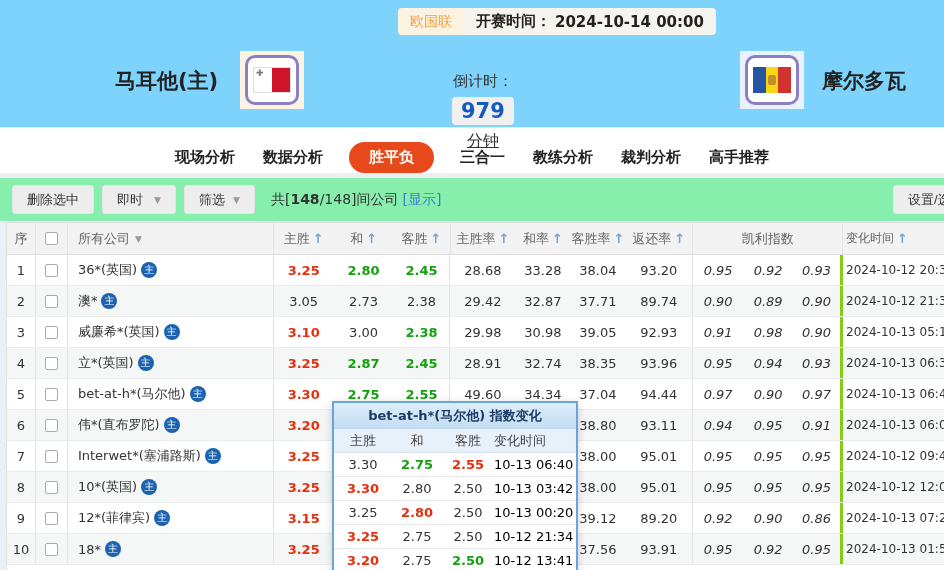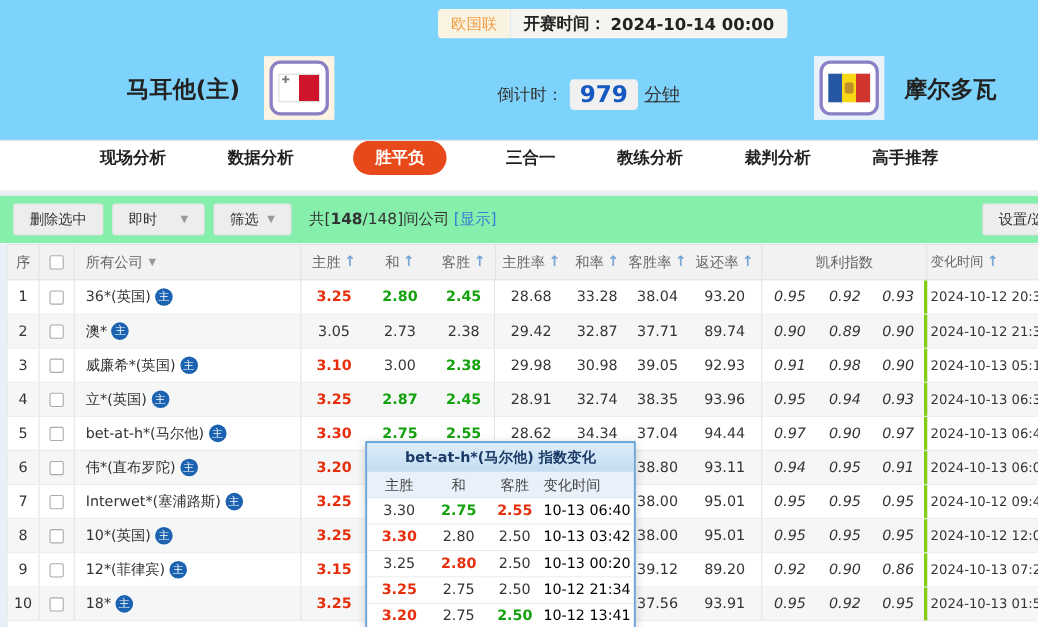--- a/index.html
+++ b/index.html
@@ -17,36 +17,36 @@
   .away-name { left:822px; }
   .flag-box { position:absolute; top:51px; width:64px; height:58px; display:flex; align-items:center; justify-content:center; }
   .home-flag-box { left:240px; background:#fcf3e3; }
   .away-flag-box { left:740px; background:#e9f1fb; }
   .flag-frame { width:54px; height:50px; background:#fff; border:3px solid var(--flag_border_purple,#8b80c5); border-radius:10px; display:flex; align-items:center; justify-content:center; }
   .flag { width:38px; height:26px; position:relative; }
   .flag-malta { background:linear-gradient(to right,#ffffff 50%,#cf142b 50%); border:1px solid #ddd; }
   .flag-malta .cross { position:absolute; left:2px; top:1px; font-size:9px; color:#777; line-height:9px; }
   .flag-moldova { background:linear-gradient(to right,#2456a4 33.3%,#f9d616 33.3%,#f9d616 66.6%,#d0342c 66.6%); }
   .flag-moldova .emblem { position:absolute; left:50%; top:50%; width:8px; height:10px; transform:translate(-50%,-50%); background:#b5822d; border-radius:2px; opacity:.85; }
-  .countdown { position:absolute; left:452px; top:72px; display:flex; align-items:center; gap:6px; }
+  .countdown { position:absolute; left:452px; top:72px; display:flex; align-items:center; gap:6px;flex-direction:column; }
   .countdown .cd-label { font-size:15px; color:#333; }
   .countdown .cd-value { background:#f0f0f0; border-radius:4px; padding:2px 9px; color:var(--countdown_blue,#1558c0); font-size:21px; font-weight:bold; }
   .countdown .cd-unit { font-size:16px; color:#333;text-decoration:underline; }
 
   
-  .nav { height:45px; display:flex; align-items:flex-start; justify-content:center; gap:52px; background:#fff; }
+  .nav { height:45px; display:flex; align-items:flex-end; justify-content:center; gap:24px; background:#fff; }
   .nav-tab { font-size:15px; font-weight:bold; color:#222; cursor:pointer; padding:6px 2px; }
   .nav-tab.active { background:var(--accent_orange,#e8491a); color:#fff; border-radius:16px; padding:6px 20px; }
   .nav-strip { height:5px; background:#ebeef2; }
 
   
   .toolbar { position:relative; height:43px; display:flex; align-items:center; padding-left:12px; background:#86efac; }
   .tbtn { background:#ededed; border:1px solid #e4e4e4; border-radius:3px; height:29px; font-size:13px; color:#333; display:flex; align-items:center; padding:0 14px; margin-right:8px; cursor:pointer; white-space:nowrap; }
   .tdrop { justify-content:space-between; }
-  .drop-instant { width:84px; }
+  .drop-instant { width:74px; }
   .caret { color:#999; font-size:9px; margin-left:8px; }
   .company-count { font-size:14px; color:#333; margin-left:8px; white-space:nowrap; }
   .company-count b { font-weight:bold; }
   .show-link { color:var(--link_blue,#3a7bd5); font-size:14px; margin-left:4px; cursor:pointer; }
   .settings-btn { position:absolute; left:893px; width:70px; }
 
   
   .left-strip { position:absolute; left:0; top:222px; width:6px; height:348px; background:#e9f0f7; }
   .otable { position:absolute; left:6px; top:222px; width:938px; border-left:1px solid #e0e0e0; border-top:1px solid #ddd; font-size:13px; color:#333; }
   .trow, .thead { display:flex; height:31px; border-bottom:1px solid #ebebeb; background:#fff; align-items:stretch; }
@@ -281,21 +281,21 @@
     <div class="c c-check">
             <span class="cb"></span>
           </div>
     <div class="c c-company">
             <span class="cname">bet-at-h*(马尔他)</span>
             <span class="pub">主</span>
           </div>
     <div class="c c-home odds o-red">3.30</div>
     <div class="c c-draw odds o-green">2.75</div>
     <div class="c c-away odds o-green">2.55</div>
-    <div class="c c-rh">28.62</div>
+    <div class="c c-rh">49.60</div>
     <div class="c c-rd">34.34</div>
     <div class="c c-ra">37.04</div>
     <div class="c c-rr">94.44</div>
     <div class="c c-k">0.97</div>
     <div class="c c-k">0.90</div>
     <div class="c c-k c-k3">0.97</div>
     <div class="c c-time">2024-10-13 06:41</div>
   </div>
         <div class="trow alt">
     <div class="c c-seq">6</div>

